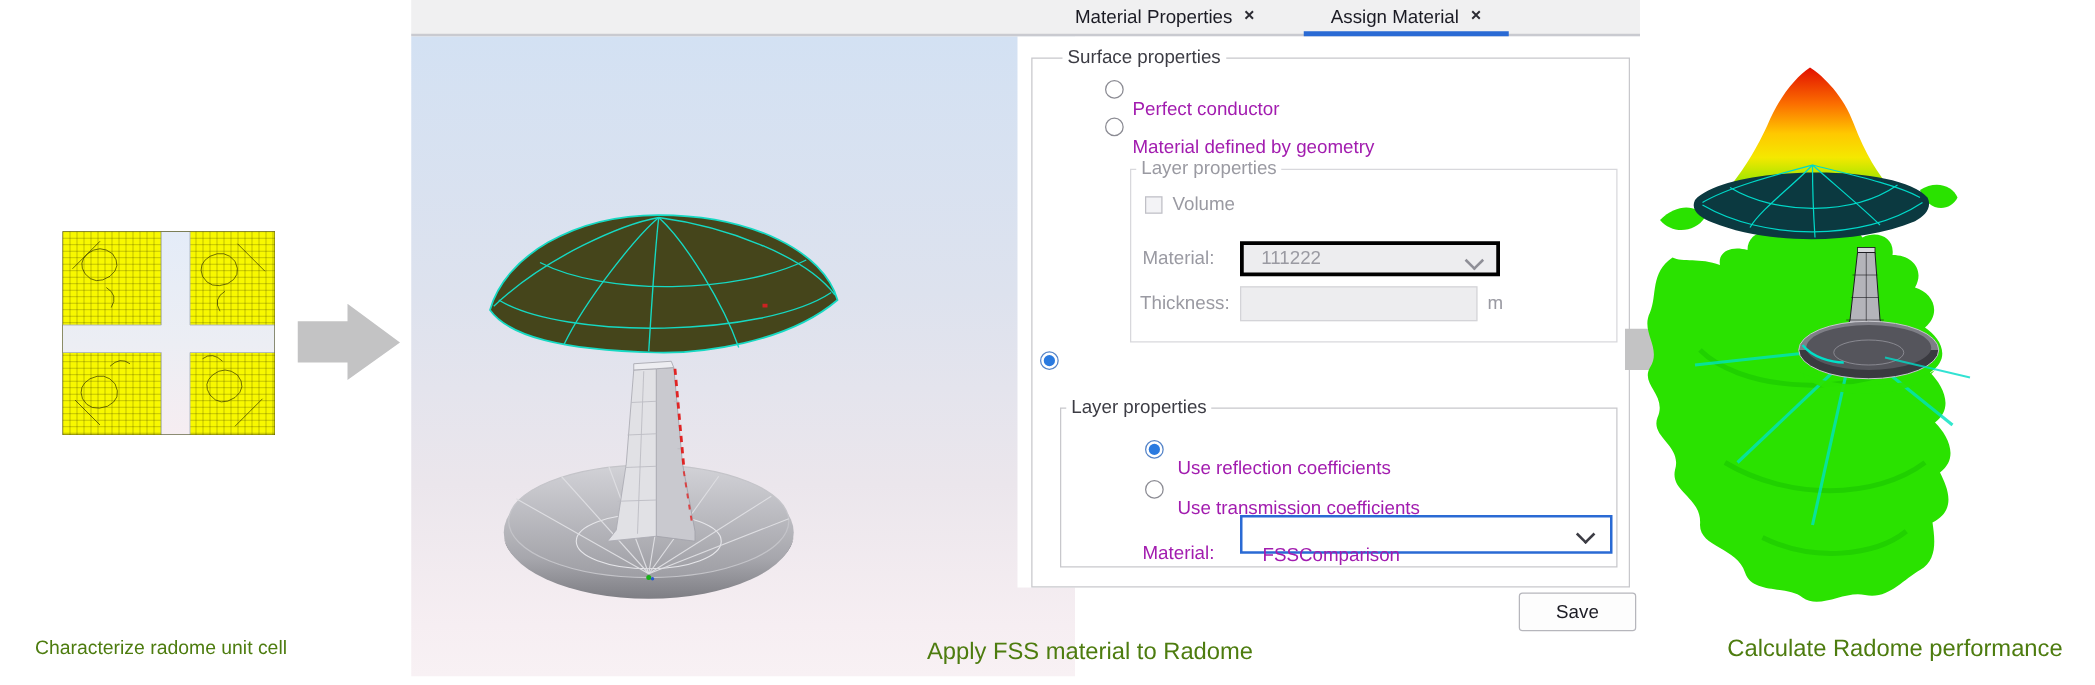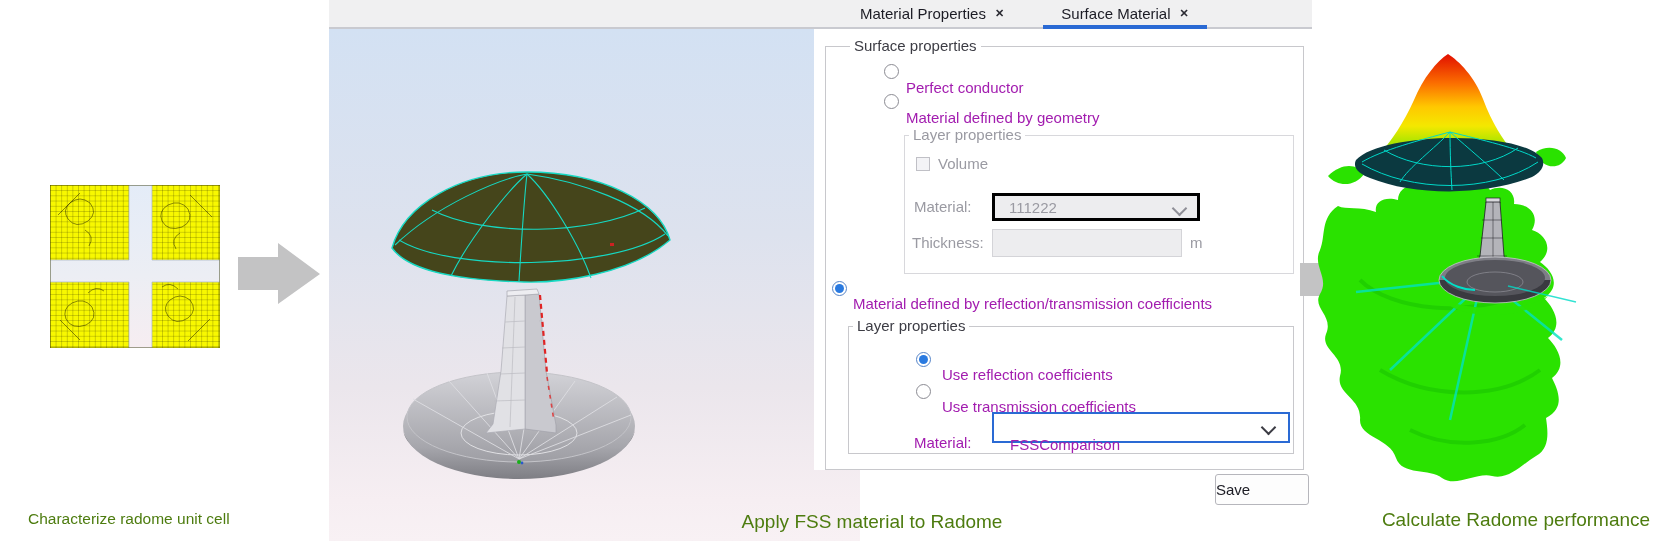--- a/index.html
+++ b/index.html
@@ -28,21 +28,21 @@
   .radio.sel::after{content:"";position:absolute;left:2px;top:2px;right:2px;bottom:2px;border-radius:50%;background:#2a7ae0;}
   .cb{width:14px;height:14px;border:1px solid #c0c0c6;background:#f3f3f6;box-sizing:border-box;}
   .combo{box-sizing:border-box;}
   .combo.disabled{background:#ededef;border:3px solid #000000;}
   .combo.active{background:#ffffff;border:2px solid #2a6ad4;}
   .combo .val{position:absolute;top:50%;transform:translateY(-50%);font-size:15px;white-space:nowrap;}
   .chev{position:absolute;width:9px;height:9px;border-right:2px solid #8f8f97;border-bottom:2px solid #8f8f97;transform:rotate(45deg);}
   .chev.darkc{border-color:#3c3c44;}
   .field-disabled{background:#ededef;border:1px solid #d4d4d8;box-sizing:border-box;font-size:15px;color:#8e8e96;padding:0 8px;}
   #save-btn{left:1215px;top:474px;width:92px;height:29px;background:#fdfdfd;border:1px solid #b6b6bc;border-radius:3px;
-    font-size:15px;color:#1c1c24;display:flex;align-items:center;justify-content:flex-start;cursor:default;}
+    font-size:15px;color:#1c1c24;display:flex;align-items:center;justify-content:center;cursor:default;}
   .caption{font-size:19px;color:#4d7c0f;white-space:nowrap;}
   .caption.small{font-size:15.5px;}
   .caption.center{text-align:center;}
 </style>
 </head>
 <body>
 
 <div id="stage">
 
   <div id="viewport" class="abs">
@@ -110,21 +110,21 @@
   </div>
 
   <div id="dialog-bg" class="abs"></div>
 
   <div id="tabstrip" class="abs"></div>
   <div class="abs tab" style="left:860px;">
     <span>Material Properties</span>
     <span class="close">✕</span>
   </div>
   <div class="abs tab" style="left:1043px;width:164px;justify-content:center;">
-    <span>Surface Material</span>
+    <span>Assign Material</span>
     <span class="close">✕</span>
   </div>
   <div id="tab-underline" class="abs"></div>
 
   <div class="abs groupbox" style="left:825px;top:46px;width:477px;height:422px;">
     <span class="grouplabel mid" style="left:6px;margin-left:18px;">Surface properties</span>
   </div>
 
   <div class="abs radio" style="left:884px;top:64px;"></div>
   <span class="abs lbl dark" style="left:906px;top:64px;">Perfect conductor</span>
@@ -142,21 +142,20 @@
   <div class="abs combo disabled" style="left:992px;top:193px;width:208px;height:28px;">
     <span class="val gray" style="left:14px;">111222</span>
     <span class="chev" style="right:12px;top:7px;"></span>
   </div>
 
   <span class="abs lbl gray" style="left:912px;top:235px;">Thickness:</span>
   <input class="abs field-disabled" style="left: 992px; top: 229px; width: 190px; height: 28px;" disabled="" value="">
   <span class="abs lbl gray" style="left:1190px;top:235px;">m</span>
 
   <div class="abs radio sel" style="left:832px;top:281px;"></div>
-  <span class="abs lbl dark" style="left:853px;top:280px;">Material defined by reflection/transmission coefficients</span>
 
   <div class="abs groupbox" style="left:848px;top:326px;width:444px;height:126px;">
     <span class="grouplabel mid" style="left:4px;">Layer properties</span>
   </div>
   <div class="abs radio sel" style="left:916px;top:352px;"></div>
   <span class="abs lbl dark" style="left:942px;top:351px;">Use reflection coefficients</span>
   <div class="abs radio" style="left:916px;top:384px;"></div>
   <span class="abs lbl dark" style="left:942px;top:383px;">Use transmission coefficients</span>
 
   <span class="abs lbl dark" style="left:914px;top:419px;">Material:</span>

